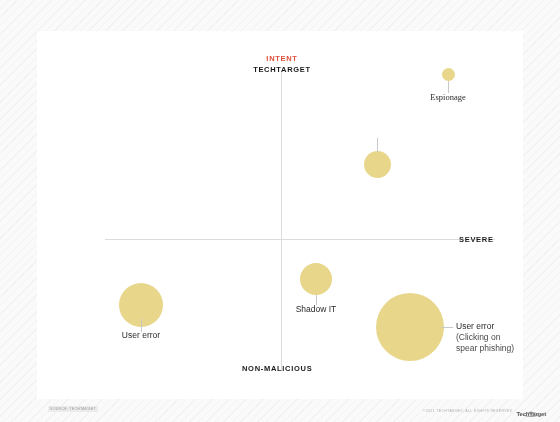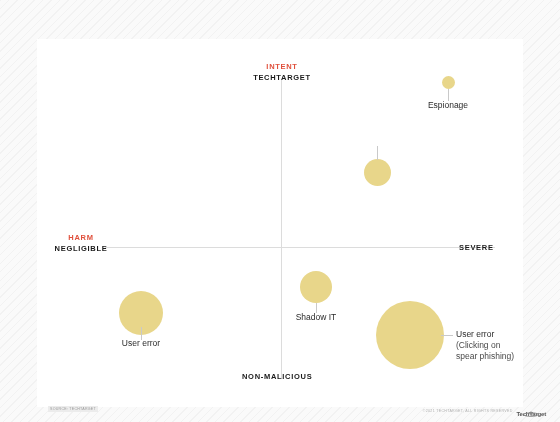--- a/index.html
+++ b/index.html
@@ -26,21 +26,21 @@
       #f2f2f2 1px,
       #fafafa 1px,
       #fafafa 6px
     );
   }
 
   
   #card {
     position: absolute;
     left: 37px;
-    top: 39px;
+    top: 31px;
     width: 486px;
     height: 368px;
     background: #ffffff;
   }
 
   
   #plot {
     position: absolute;
     left: 0;
     top: 0;
@@ -190,30 +190,26 @@
       <div class="axis-h"></div>
       <div class="axis-v"></div>
 
       <div class="axis-label" id="label-top">
         <span class="accent">INTENT</span>
         <span>TECHTARGET</span>
       </div>
 
       <div class="axis-label" id="label-bottom">NON-MALICIOUS</div>
 
-      <div class="axis-label" id="label-left">
-        <span class="accent">HARM</span>
-        <span>NEGLIGIBLE</span>
-      </div>
 
       <div class="axis-label" id="label-right">SEVERE</div>
 
       <div class="bubble" style="left:405px; top:37px; width:13px; height:13px;"></div>
       <div class="leader vert" style="left:411px; top:50px; height:12px;"></div>
-      <div class="point-label center" style="left:361px; top:61px; width:100px;">
+      <div class="point-label center" style="left:361px; top:61px; width:100px;font-family:Liberation Serif, serif;">
         <span>Espionage</span>
       </div>
 
       <div class="bubble" style="left:327px; top:120px; width:27px; height:27px;"></div>
       <div class="leader vert" style="left:340px; top:107px; height:14px;"></div>
 
       <div class="bubble" style="left:263px; top:232px; width:32px; height:32px;"></div>
       <div class="leader vert" style="left:279px; top:264px; height:10px;"></div>
       <div class="point-label center" style="left:229px; top:273px; width:100px;">
         <span>Shadow IT</span>

